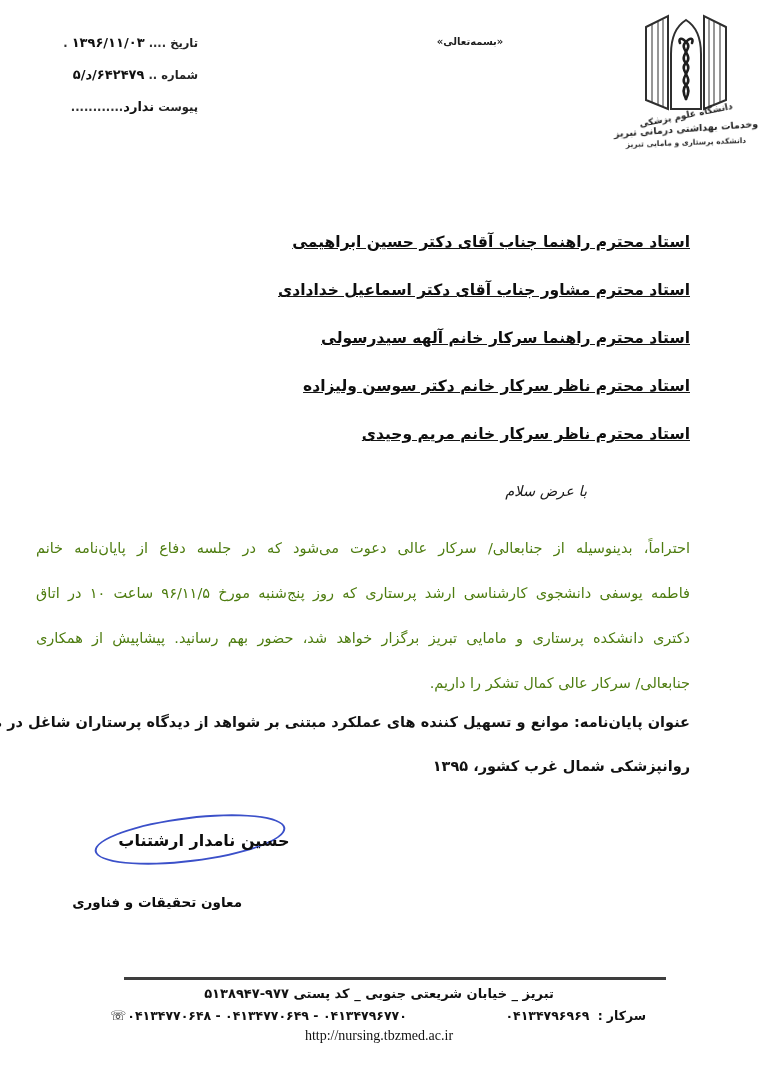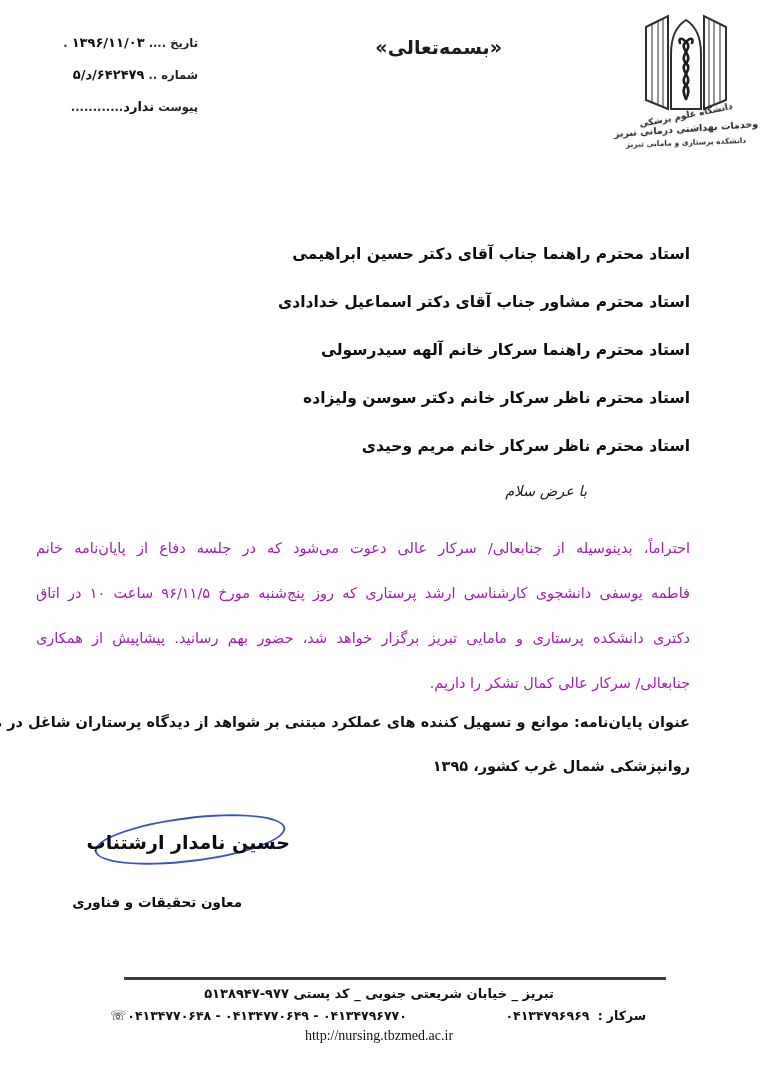--- a/index.html
+++ b/index.html
@@ -10,48 +10,48 @@
     font-family:"DejaVu Sans", sans-serif;
   }
   
   .hdr-block { position:absolute; top:27px; left:24px; width:174px; direction:rtl; }
   .hdr-row { line-height:31px; font-size:11.5px; font-weight:bold; white-space:nowrap; color:#222; }
   .hdr-label { letter-spacing:0.3px; }
   .hdr-dots { letter-spacing:1px; color:#333; }
   .hdr-val { font-size:13px; font-weight:bold; color:#111; }
   .ltr-vis { direction:ltr; unicode-bidi:bidi-override; display:inline-block; }
   
-  .besm { position:absolute; top:36px; left:398px; width:104px; text-align:center;
-          direction:rtl; font-size:19px; font-weight:600; color:#1d1d1d; }
+  .besm { position:absolute; top:36px; left:418px; width:104px; text-align:center;
+          direction:rtl; font-size:10px; font-weight:600; color:#1d1d1d; }
   
   .logo { position:absolute; top:12px; left:612px; width:148px; text-align:center; }
   .logo svg { display:block; margin:0 auto; }
   .logo-l1 { font-size:9px;  font-weight:bold; transform:rotate(-11deg); margin-top:-4px; color:#222; filter:blur(0.2px); direction:rtl; }
   .logo-l2 { font-size:9.5px; font-weight:bold; transform:rotate(-4deg); margin-top:3px; color:#222; filter:blur(0.2px); direction:rtl; }
   .logo-l3 { font-size:7.5px; font-weight:bold; transform:rotate(-2deg); margin-top:4px; color:#2a2a2a; filter:blur(0.25px); direction:rtl; }
   
-  .recipients { position:absolute; top:230px; right:84px; left:40px;
-                direction:rtl; text-align:right; }
+  .recipients { position:absolute; top:218px; right:84px; left:40px;
+                direction:rtl; text-align:right;text-decoration:underline; }
   .recipient-line { font-weight:bold; font-size:15.5px; line-height:48px; white-space:nowrap; color:#0e0e0e; }
   
   .salutation { position:absolute; top:483px; right:187px; direction:rtl;
                 font-size:14.5px; font-style:italic; color:#1a1a1a; }
   
   .body-par { position:absolute; top:526px; right:84px; left:36px; direction:rtl;
-              font-size:14.5px; color:#a21caf; }
+              font-size:14.5px; color:#4d7c0f; }
   .body-par .line { line-height:45px; text-align:justify; text-align-last:justify; white-space:nowrap; }
   .body-par .line.last { text-align:right; text-align-last:right; }
   
   .thesis { position:absolute; top:700px; right:84px; left:36px; direction:rtl;
             font-weight:bold; font-size:14.5px; color:#121212; }
   .thesis .line { line-height:44px; text-align:justify; text-align-last:justify; white-space:nowrap; }
   .thesis .line.last { text-align:right; text-align-last:right; }
   
-  .sig-name { position:absolute; top:831px; left:118px; width:172px; 
-              direction:rtl; font-weight:bold; font-size:19px; white-space:nowrap; color:#0d0d0d; }
+  .sig-name { position:absolute; top:831px; left:118px; width:172px; text-align:center;
+              direction:rtl; font-weight:bold; font-size:16px; white-space:nowrap; color:#0d0d0d; }
   .sig-ellipse { position:absolute; top:817px; left:94px; width:192px; height:45px;
                  border:2px solid #3b50c9; border-radius:50%; transform:rotate(-7deg); }
   .sig-title { position:absolute; top:894px; left:78px; width:164px; text-align:center;
                direction:rtl; font-weight:bold; font-size:13.5px; white-space:nowrap; color:#0d0d0d; }
   
   .footer-rule { position:absolute; top:977px; left:124px; width:542px; height:3px; background:#3e3e3e; }
   .footer { position:absolute; top:986px; left:100px; width:558px; direction:rtl; color:#111; }
   .footer-addr { text-align:center; font-weight:bold; font-size:13px; white-space:nowrap; }
   .footer-line2 { display:flex; justify-content:space-between; align-items:center;
                   padding:0 10px; margin-top:7px; font-size:12.5px; font-weight:bold; white-space:nowrap; }

